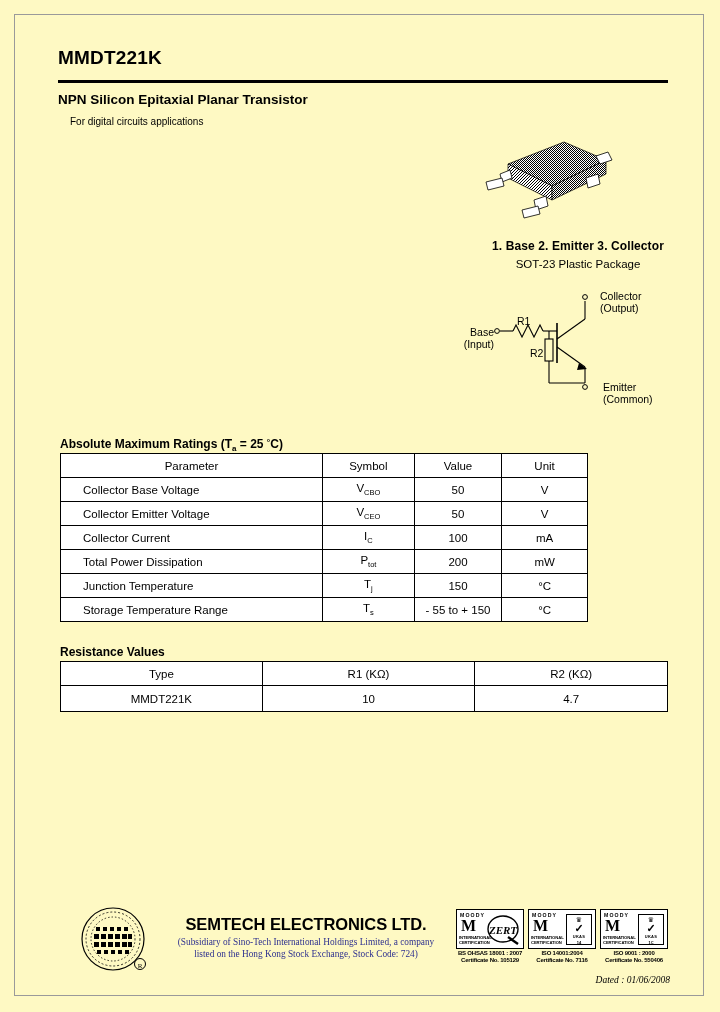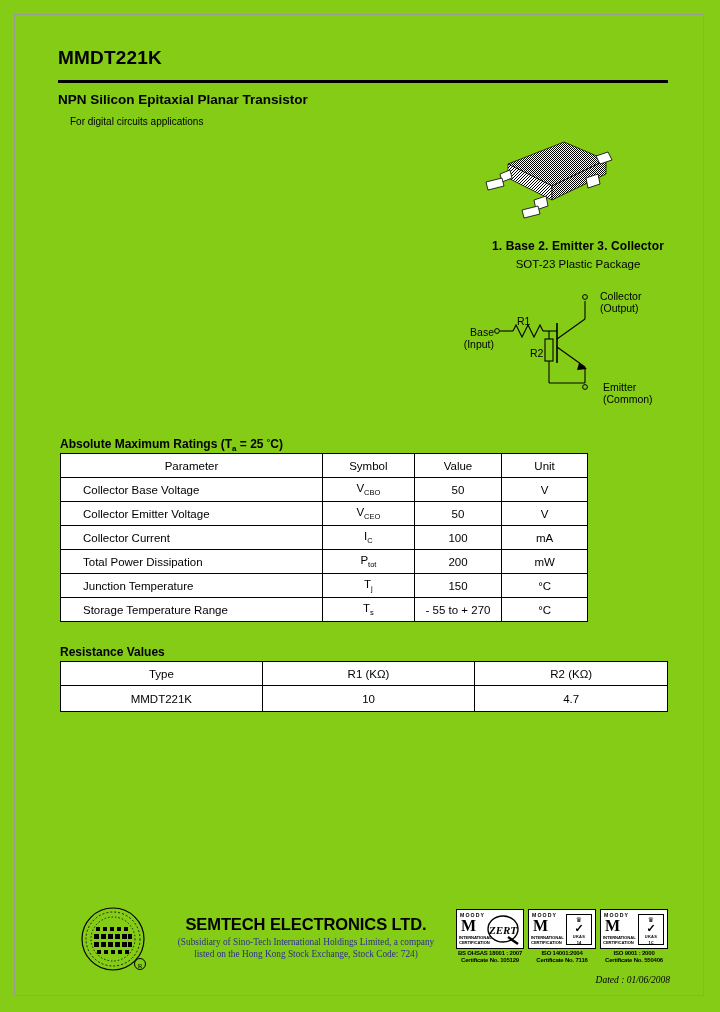--- a/index.html
+++ b/index.html
@@ -7,21 +7,21 @@
     padding: 0;
     background: #b0b0b0;
   }
   body {
     font-family: "Liberation Sans", sans-serif;
   }
   .page {
     position: relative;
     width: 720px;
     height: 1012px;
-    background: #84cc16;
+    background: #fef9c3;
     overflow: hidden;
   }
   .border-frame {
     position: absolute;
     left: 14px;
     top: 14px;
     width: 690px;
     height: 982px;
     border: 1px solid #9a9a9a;
     box-sizing: border-box;
@@ -433,21 +433,21 @@
         </tr>
         <tr>
           <td class="param">Junction Temperature</td>
           <td class="symb"><span>T</span><sub>j</sub></td>
           <td>150</td>
           <td>°C</td>
         </tr>
         <tr>
           <td class="param">Storage Temperature Range</td>
           <td class="symb"><span>T</span><sub>s</sub></td>
-          <td>- 55 to + 270</td>
+          <td>- 55 to + 150</td>
           <td>°C</td>
         </tr>
       </tbody>
   </table>
 
   <div class="sec-head" id="res-head">Resistance Values</div>
 
   <table id="res-table">
     <colgroup>
         <col class="r1">

